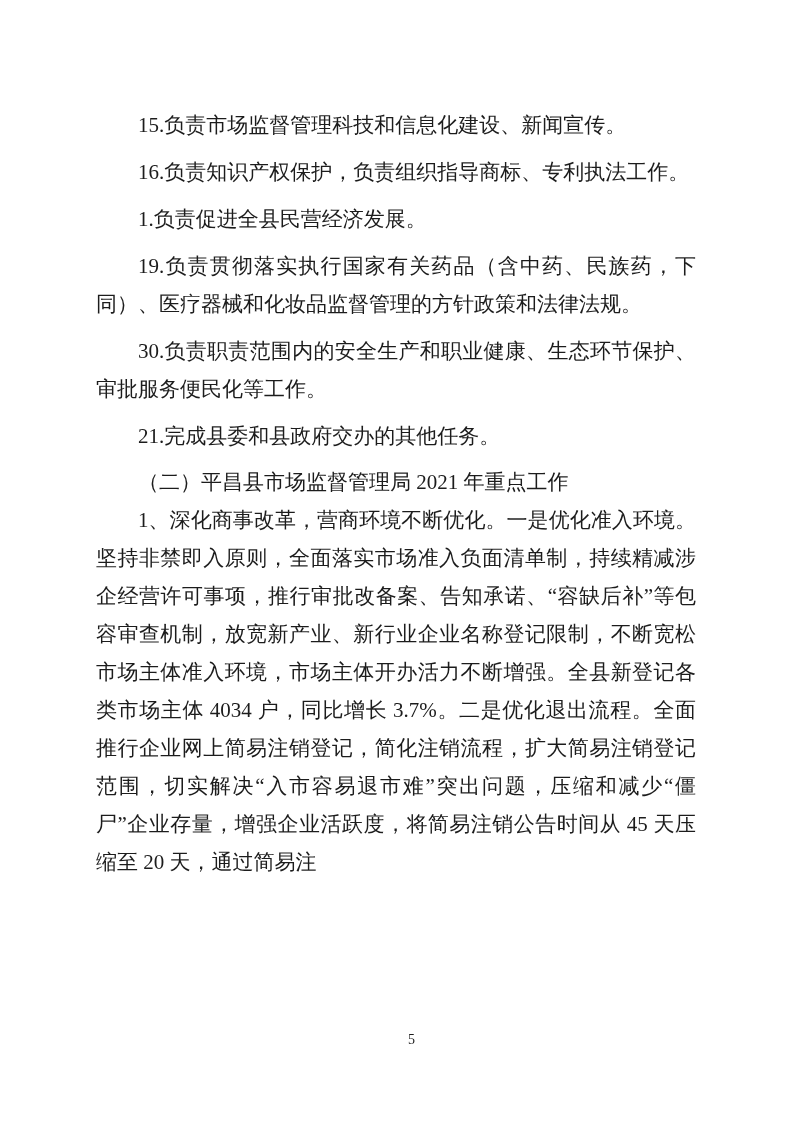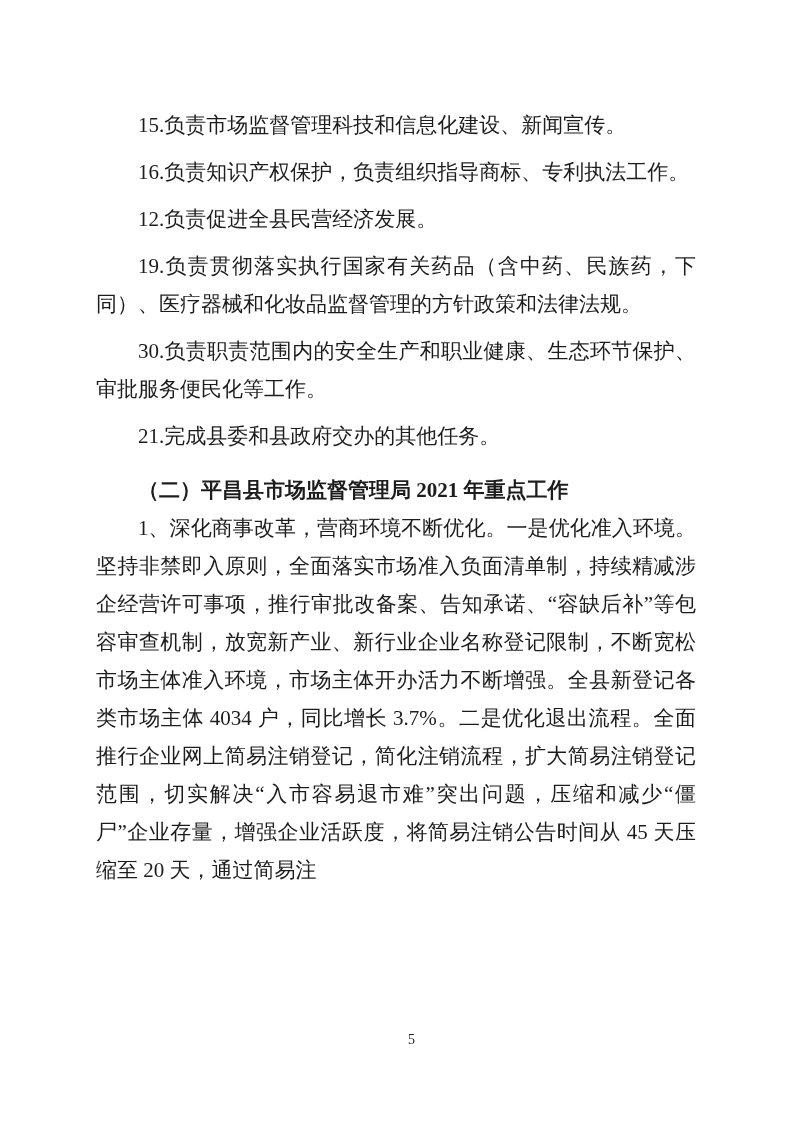--- a/index.html
+++ b/index.html
@@ -28,24 +28,24 @@
     font-size: 21px;
     line-height: 38px;
     text-align: justify;
     text-indent: 2em;
     word-break: break-all;
   }
   p.item {
     margin-bottom: 9px;
   }
   p.item.last {
-    margin-bottom: 16px;
+    margin-bottom: 8px;
   }
   p.heading {
-    font-weight: bold;
+    font-weight: normal;
   }
   .seg-bold {
     font-weight: normal;
   }
   .footer {
     position: absolute;
     top: 1030px;
     left: 0;
     right: 0;
     text-align: center;
@@ -54,21 +54,21 @@
     color: #1c1c1c;
   }
 </style>
 </head>
 <body>
 
 <div class="page">
   <div class="content">
     <p class="item">15.负责市场监督管理科技和信息化建设、新闻宣传。</p>
     <p class="item">16.负责知识产权保护，负责组织指导商标、专利执法工作。</p>
-    <p class="item">12.负责促进全县民营经济发展。</p>
+    <p class="item">1.负责促进全县民营经济发展。</p>
     <p class="item">19.负责贯彻落实执行国家有关药品（含中药、民族药，下同）、医疗器械和化妆品监督管理的方针政策和法律法规。</p>
     <p class="item">30.负责职责范围内的安全生产和职业健康、生态环节保护、审批服务便民化等工作。</p>
     <p class="item last">21.完成县委和县政府交办的其他任务。</p>
     <p class="heading">（二）平昌县市场监督管理局 2021 年重点工作</p>
     <p class="body-para"><span class="seg-bold">1、深化商事改革，营商环境不断优化。一是优化准入环境。</span><span>坚持非禁即入原则，全面落实市场准入负面清单制，持续精减涉企经营许可事项，推行审批改备案、告知承诺、“容缺后补”等包容审查机制，放宽新产业、新行业企业名称登记限制，不断宽松市场主体准入环境，市场主体开办活力不断增强。全县新登记各类市场主体 4034 户，同比增长 3.7%。</span><span class="seg-bold">二是优化退出流程。</span><span>全面推行企业网上简易注销登记，简化注销流程，扩大简易注销登记范围，切实解决“入市容易退市难”突出问题，压缩和减少“僵尸”企业存量，增强企业活跃度，将简易注销公告时间从 45 天压缩至 20 天，通过简易注</span></p>
   </div>
   <div class="footer">5</div>
 </div>
 
 </body></html>

